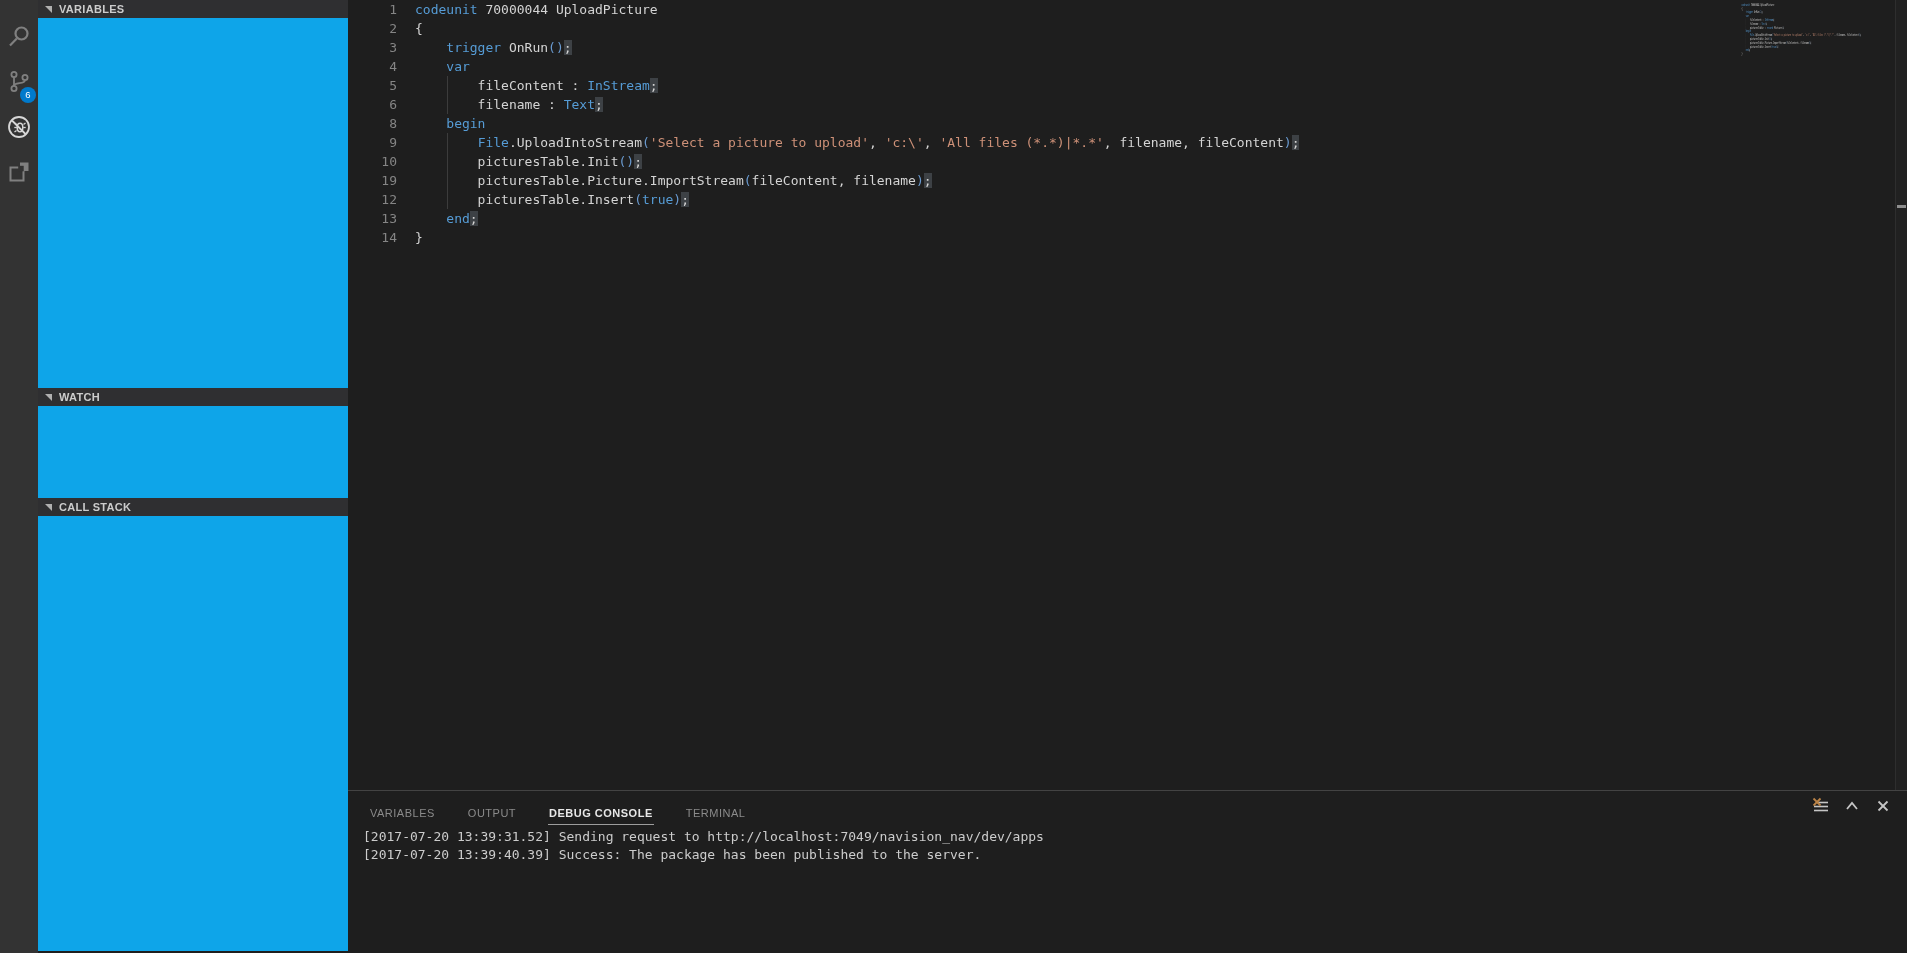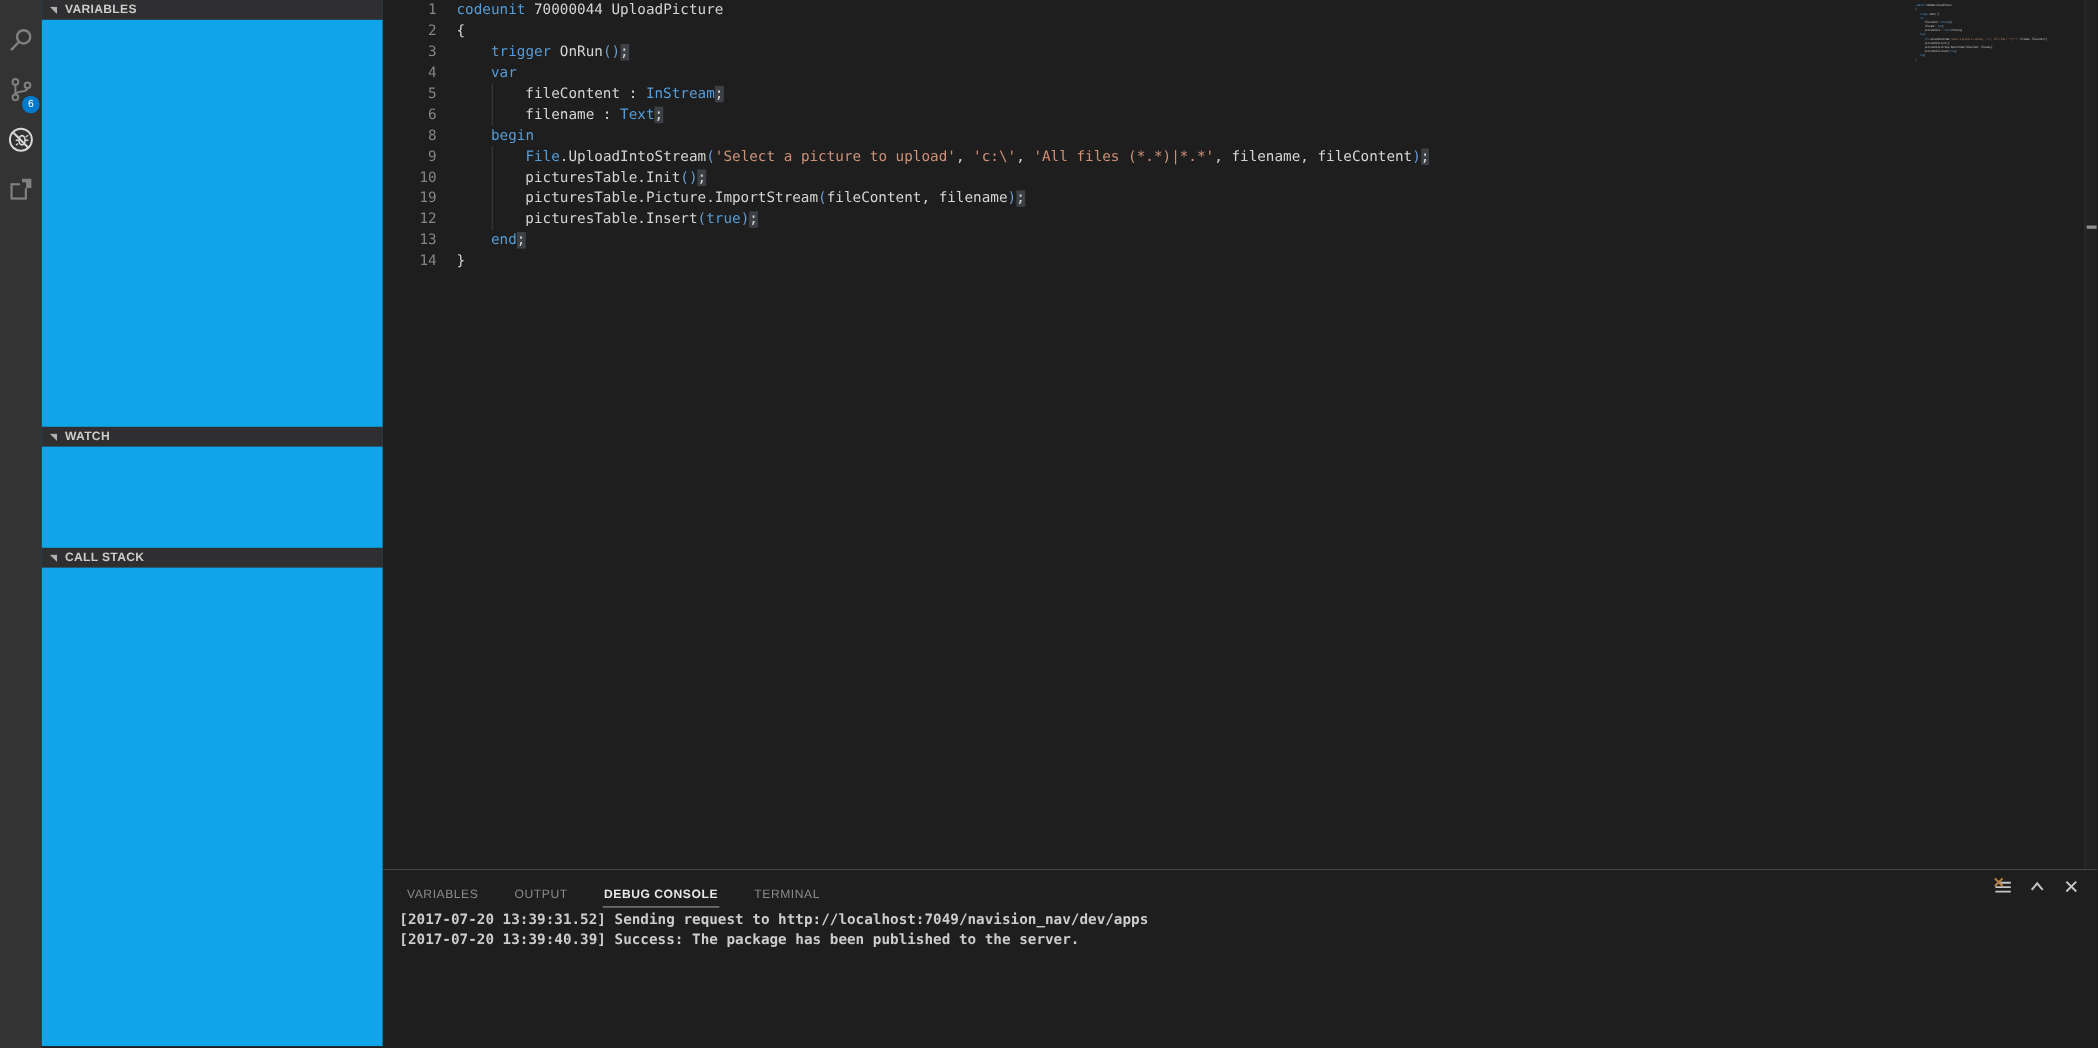--- a/index.html
+++ b/index.html
@@ -55,21 +55,21 @@
   .ovr { position:absolute; right:0; top:0; width:12px; height:790px; background:#212121; border-left:1px solid #2e2e2e; cursor:pointer; }
   .ovr-mark { position:absolute; left:1px; top:205px; width:9px; height:3px; background:#8d8d8d; }
 
   
   .panel { position:absolute; left:348px; top:790px; right:0; bottom:0; background:#1e1e1e; border-top:1px solid #434343; }
   .ptabs { display:flex; align-items:flex-end; height:34px; padding-left:21px; }
   .ptab { font-size:11px; color:#8b8b8b; margin-right:31px; letter-spacing:0.5px; padding:10px 1px 5px 1px; cursor:pointer; border-bottom:1px solid transparent; }
   .ptab.active { color:#e7e7e7; border-bottom:1px solid #9d9d9d;font-weight:bold; }
   .picons { position:absolute; right:14px; top:7px; display:flex; gap:11px; }
   .picon { width:20px; height:20px; display:flex; align-items:center; justify-content:center; cursor:pointer; }
-  .console { padding:3px 0 0 15px; color:#cccccc;font-weight:bold; }
+  .console { padding:3px 0 0 15px; color:#cccccc; }
   .console .row { height:18px; line-height:18px; white-space:pre; }
 </style>
 </head>
 <body>
 
 <div class="abar">
   <div class="aslot">
     <span>
       <svg width="26" height="26" viewBox="0 0 26 26" fill="none">
         <circle cx="15.5" cy="9.5" r="6" class="a-gray" stroke-width="2.2"></circle>

